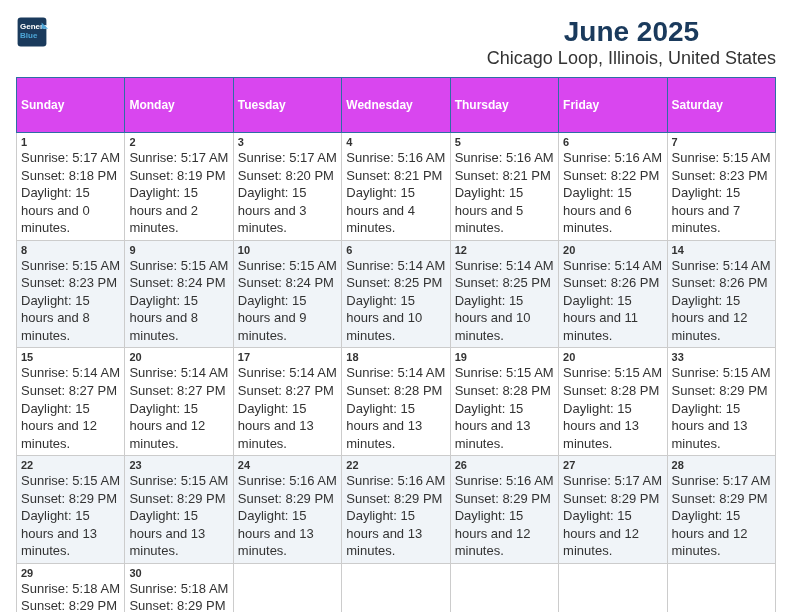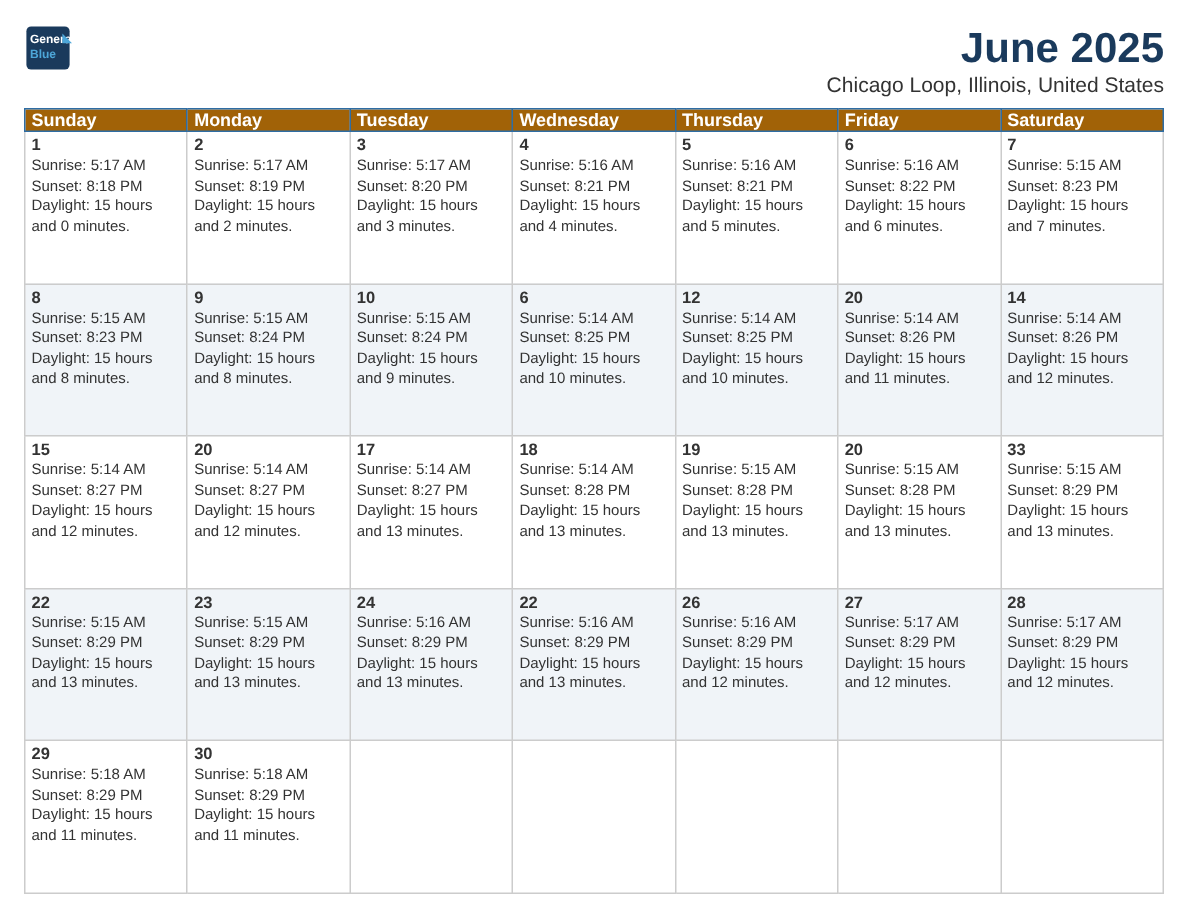--- a/index.html
+++ b/index.html
@@ -26,45 +26,45 @@
     .logo {
       display: flex;
       align-items: center;
       gap: 4px;
     }
     .logo-icon {
       width: 32px;
       height: 32px;
     }
     .title-area {
-      text-align: right;
+      text-align: center;
       margin-left: 33px;
     }
     .main-title {
       font-size: 28px;
       font-weight: bold;
       color: #1a3a5c;
     }
     .subtitle {
-      font-size: 14px;
+      font-size: 18px;
       color: #333;
     }
     .calendar {
       flex: 1;
       border: 1px solid #ccc;
       border-collapse: collapse;
       width: 100%;
       table-layout: fixed;
     }
     .calendar th {
-      background: #a16207;
+      background: #d946ef;
       color: #fff;
       font-size: 12px;
       font-weight: bold;
-      padding: 0 4px;
+      padding: 20px 4px;
       text-align: left;
       border: 1px solid #2e6da4;
     }
     .calendar td {
       border: 1px solid #ccc;
       vertical-align: top;
       padding: 3px 4px;
       font-size: 9.5px;
       color: #333;
       background: #fff;
@@ -73,21 +73,21 @@
     .calendar tr:last-child td {
       height: 84px;
     }
     .day-num {
       font-size: 11px;
       font-weight: bold;
       display: block;
       margin-bottom: 1px;
     }
     .day-info {
-      font-size: 10px;
+      font-size: 13px;
       line-height: 1.35;
       color: #333;
     }
     .empty-cell {
       background: #f5f5f5;
     }
     .row-shaded td {
       background: #f0f4f8;
     }
   </style>

